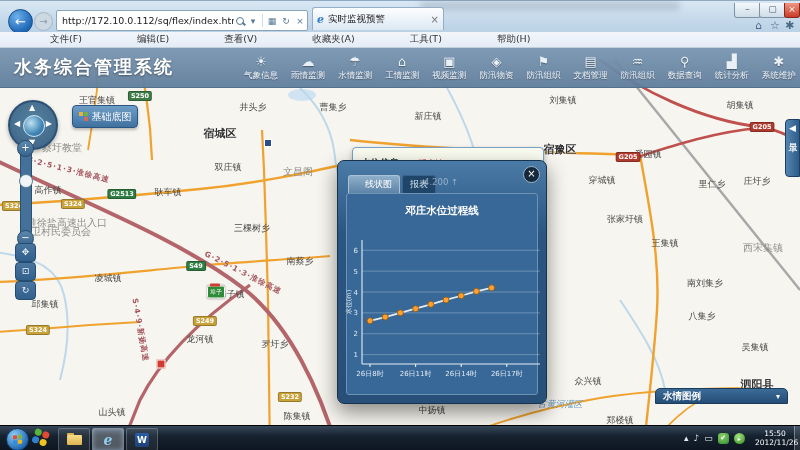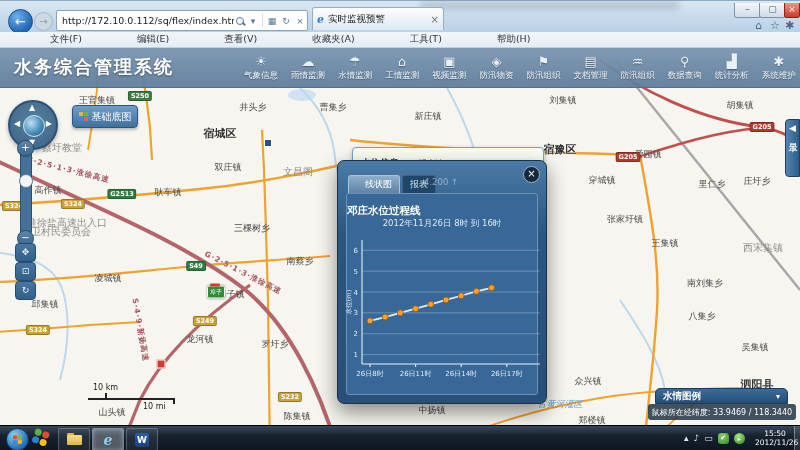--- a/index.html
+++ b/index.html
@@ -95,21 +95,21 @@
   #dialog{position:absolute;left:337px;top:160px;width:208px;height:242px;border-radius:7px;
     background:linear-gradient(180deg,#4a7aa6,#2b5682 30%,#274f78);border:1px solid #17334d;box-shadow:0 8px 20px rgba(0,0,0,.45);}
   #dlg-close{position:absolute;right:6px;top:5px;width:15px;height:15px;border-radius:50%;background:#16293c;
     border:1px solid #9fb5c8;color:#fff;font-size:10px;line-height:13px;text-align:center;}
   #dlg-tabs{position:absolute;left:10px;top:14px;display:flex;}
   .dlg-tab{font-size:9px;padding:2px 7px;border-radius:3px 3px 0 0;margin-right:2px;}
   .dlg-tab.active{background:linear-gradient(180deg,#8fafc9,#5d83a8);color:#fff;border:1px solid #aac3d6;border-bottom:none;padding-left:16px;}
   .dlg-tab.inactive{background:#1f4668;color:#cfe0ee;border:1px solid #39618a;border-bottom:none;}
   #ghost-reading{position:absolute;left:86px;top:16px;font-size:8.5px;color:#d8e2ea;opacity:.55;}
   #dlg-panel{position:absolute;left:8px;top:32px;width:190px;height:200px;background:#386898;border:1px solid #6f93b5;border-radius:3px;}
-  #dlg-title{position:absolute;left:0;top:10px;width:100%;font-size:10.5px;font-weight:bold;color:#fff;}
+  #dlg-title{position:absolute;left:0;top:10px;width:100%;text-align:center;font-size:10.5px;font-weight:bold;color:#fff;}
   #dlg-subtitle{position:absolute;left:0;top:24px;width:100%;text-align:center;font-size:8.5px;color:#dfe9f2;}
   #chart-svg{position:absolute;left:-3px;top:36px;}
   .grid{stroke:#b9cede;stroke-opacity:.5;stroke-width:.8;}
   .axis{stroke:#e8eef5;stroke-width:1.1;fill:none;}
   .ytick,.xtick{fill:#e2ebf3;font-size:7px;}
   .ytick{text-anchor:end;}
   .xtick{text-anchor:middle;}
   .ylabel{fill:#dfe9f2;font-size:6.5px;text-anchor:middle;}
   .series{fill:none;stroke:#e3ebf2;stroke-width:1.8;}
   .dot{fill:#ff9f2e;stroke:#8a5510;stroke-width:.8;}
@@ -223,21 +223,21 @@
       <span class="mlabel " style="left: 702px; top: 316px;">八集乡</span>
       <span class="mlabel " style="left: 200px; top: 339px;">龙河镇</span>
       <span class="mlabel " style="left: 275px; top: 344px;">罗圩乡</span>
       <span class="mlabel " style="left: 755px; top: 347px;">吴集镇</span>
       <span class="mlabel " style="left: 588px; top: 381px;">众兴镇</span>
       <span class="mlabel big" style="left: 757px; top: 384px;">泗阳县</span>
       <span class="mlabel " style="left: 112px; top: 412px;">山头镇</span>
       <span class="mlabel " style="left: 297px; top: 416px;">陈集镇</span>
       <span class="mlabel " style="left: 432px; top: 410px;">中扬镇</span>
       <span class="mlabel water" style="left: 560px; top: 404px;">古黄河灌区</span>
-      <span class="mlabel " style="left: 592px; top: 420px;">郑楼镇</span>
+      <span class="mlabel " style="left: 620px; top: 420px;">郑楼镇</span>
       <span class="mlabel " style="left: 300px; top: 438px;">仓集镇</span>
       <span class="mlabel road" style="left: 68px; top: 170px; transform: translate(-50%, -50%) rotate(14deg);">G·2·5·1·3·淮徐高速</span>
       <span class="mlabel road" style="left: 243px; top: 273px; transform: translate(-50%, -50%) rotate(27deg);">G·2·5·1·3·淮徐高速</span>
       <span class="mlabel road" style="left: 140px; top: 330px; transform: translate(-50%, -50%) rotate(80deg);">S·4·9·新扬高速</span>
       <span class="rbadge" style="left: 140px; top: 96px; background: rgb(61, 122, 70);">S250</span>
       <span class="rbadge" style="left: 73px; top: 204px; background: rgb(202, 162, 58);">S324</span>
       <span class="rbadge" style="left: 14px; top: 206px; background: rgb(202, 162, 58);">S324</span>
       <span class="rbadge" style="left: 38px; top: 330px; background: rgb(202, 162, 58);">S324</span>
       <span class="rbadge" style="left: 205px; top: 321px; background: rgb(202, 162, 58); text-align: center;">S249</span>
       <span class="rbadge" style="left: 122px; top: 194px; background: rgb(47, 125, 67);">G2513</span>
@@ -283,21 +283,20 @@
 
   <div id="dialog">
     <div id="dlg-close"><span>×</span></div>
     <div id="dlg-tabs">
         <span class="dlg-tab active">线状图</span>
         <span class="dlg-tab inactive">报表</span>
       </div>
     <span id="ghost-reading">4.200 ↑</span>
     <div id="dlg-panel">
       <div id="dlg-title">邓庄水位过程线</div>
-      <div id="dlg-subtitle">2012年11月26日 8时 到 16时</div>
       <svg id="chart-svg" width="200" height="152">
           <line class="grid" x1="18" y1="124.6086956521739" x2="196" y2="124.6086956521739"></line>
           <text class="ytick" x="14" y="127.1086956521739">1</text>
           <line class="grid" x1="18" y1="103.73913043478261" x2="196" y2="103.73913043478261"></line>
           <text class="ytick" x="14" y="106.23913043478261">2</text>
           <line class="grid" x1="18" y1="82.8695652173913" x2="196" y2="82.8695652173913"></line>
           <text class="ytick" x="14" y="85.3695652173913">3</text>
           <line class="grid" x1="18" y1="62" x2="196" y2="62"></line>
           <text class="ytick" x="14" y="64.5">4</text>
           <line class="grid" x1="18" y1="41.13043478260869" x2="196" y2="41.13043478260869"></line>
@@ -330,30 +329,20 @@
   </div>
 
   <div id="show-tab">
     <span>◀</span>
     <span class="vtext">显示</span>
   </div>
   <div id="legend-bar">
     <span>水情图例</span>
     <span id="legend-caret">▾</span>
   </div>
-  <div id="coords-bar">
-    <span>鼠标所在经纬度: 33.9469 / 118.3440</span>
-  </div>
-  <div id="scalebar">
-    <span id="scale-km">10 km</span>
-    <div id="scale-line"></div>
-    <div class="scale-tick" style="left:20px;"></div>
-    <div class="scale-tick" style="left:88px;top:15px;"></div>
-    <span id="scale-mi">10 mi</span>
-  </div>
 
   <div id="app-header">
     <span id="app-title">水务综合管理系统</span>
     <div id="app-toolbar">
         <div class="tb-item">
           <span class="tb-icon">☀</span>
           <span class="tb-label">气象信息</span>
         </div>
         <div class="tb-item">
           <span class="tb-icon">☁</span>

